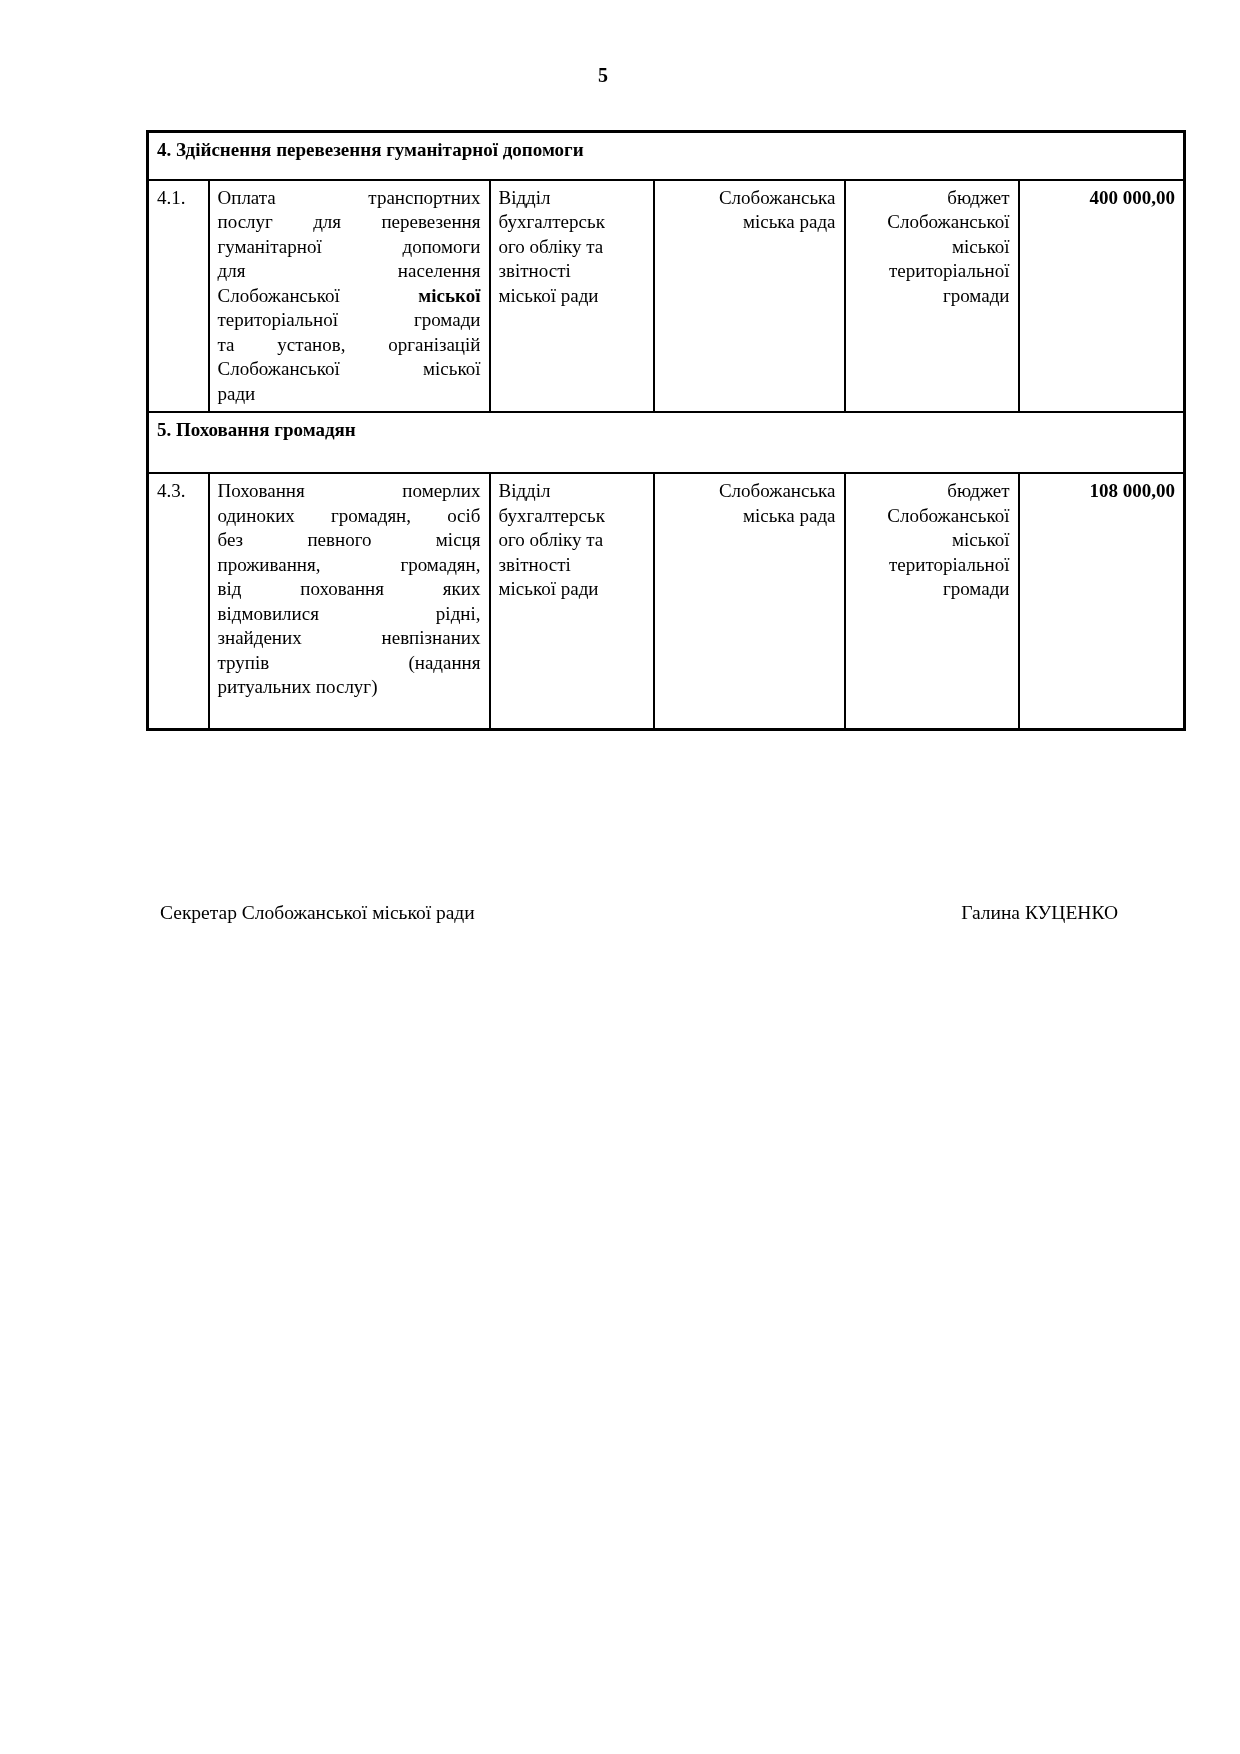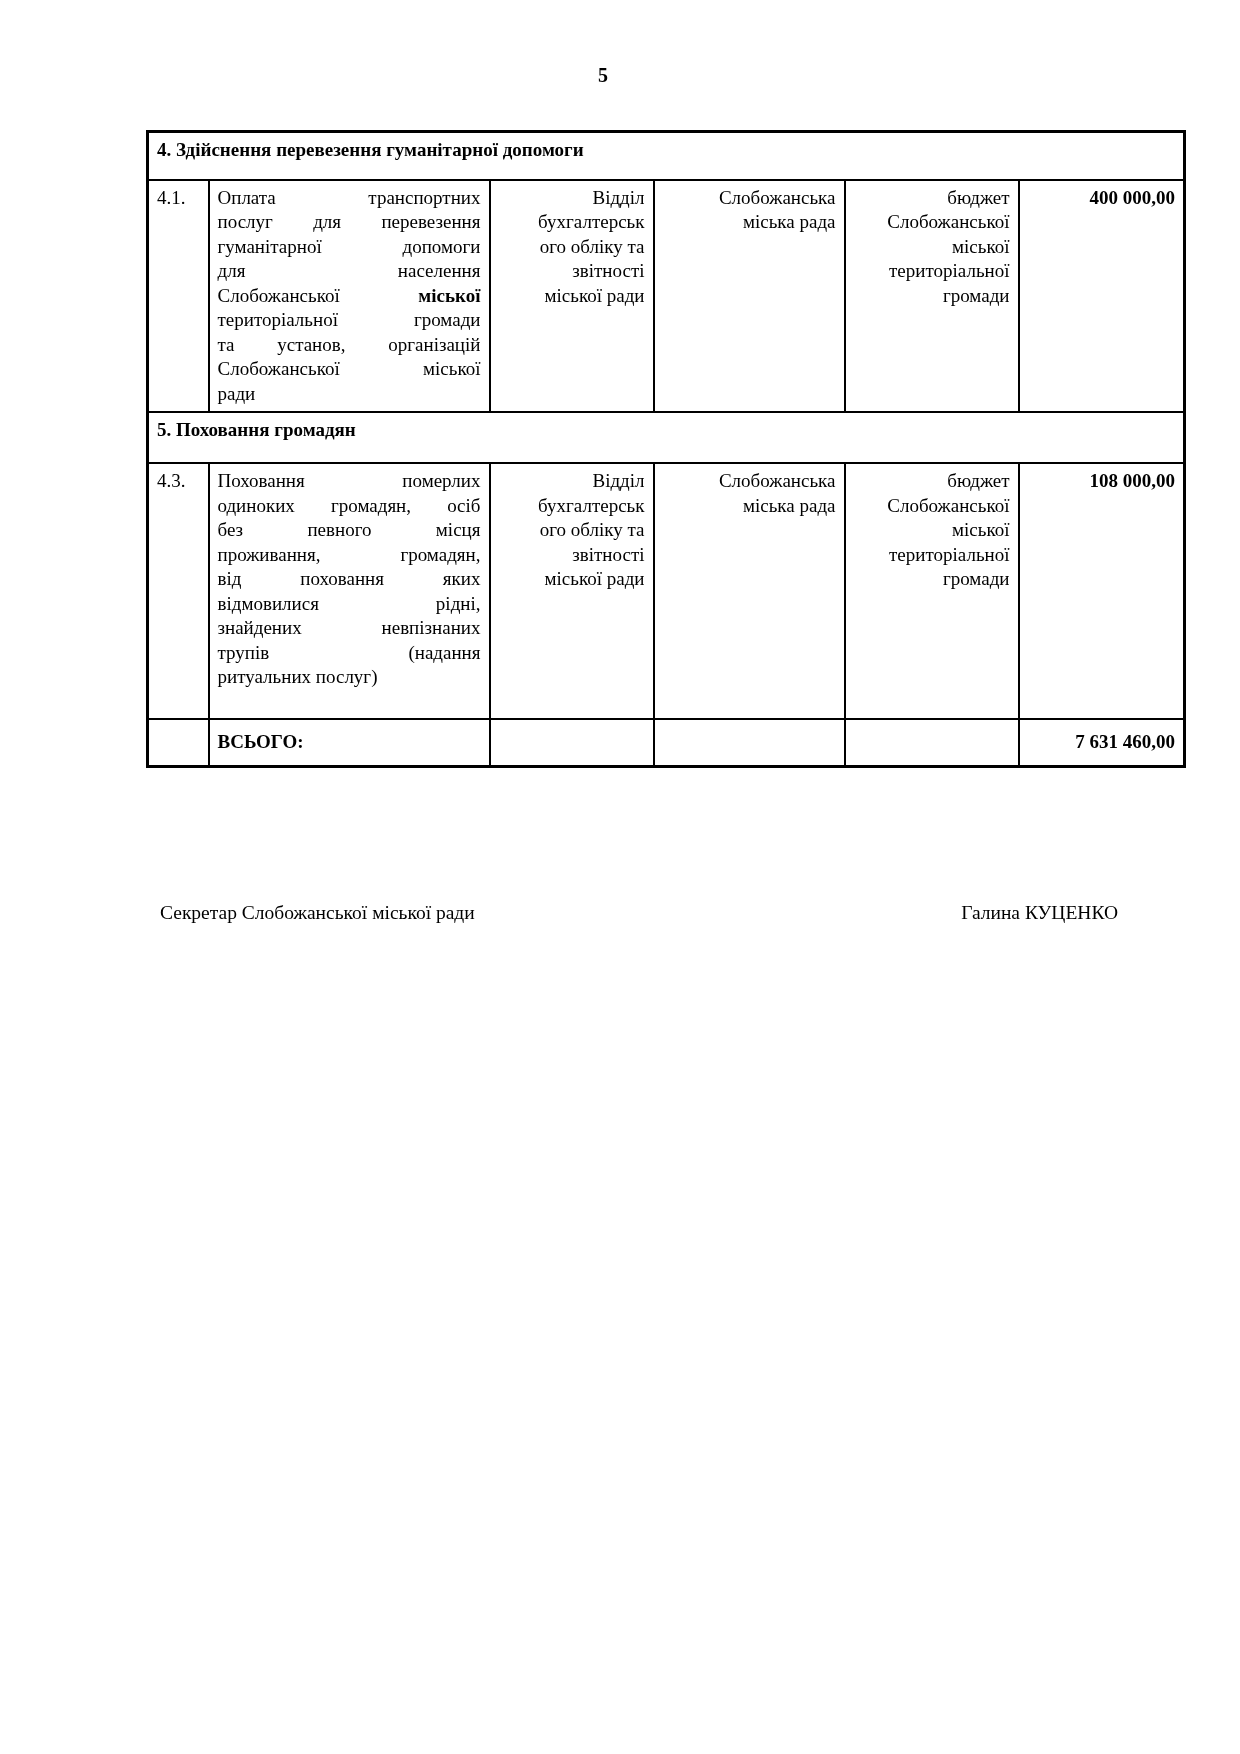--- a/index.html
+++ b/index.html
@@ -54,21 +54,21 @@
     white-space: pre-line;
     text-align: justify;
     text-align-last: justify;
     padding: 5px 11px;
   }
   td.desc-cell .last-line {
     display: inline-block;
   }
   td.dept-cell {
     white-space: pre-line;
-    text-align: right;
+    text-align: left;
     padding-left: 10px;
     margin-top: 12px;
   }
   td.exec-cell, td.fund-cell {
     white-space: pre-line;
     text-align: right;
   }
   td.amount-cell {
     text-align: right;
     padding-right: 18px;
@@ -133,21 +133,21 @@
         <td class="exec-cell">Слобожанська
 міська рада</td>
         <td class="fund-cell">бюджет
 Слобожанської
 міської
 територіальної
 громади</td>
         <td class="amount-cell">400 000,00</td>
       </tr>
 
-      <tr style="height:51px">
+      <tr style="height:61px">
         <td colspan="6" class="section-header">5. Поховання громадян</td>
       </tr>
 
       <tr style="height:256px">
         <td class="num-cell">4.3.</td>
         <td class="desc-cell"><span>Поховання померлих
 одиноких громадян, осіб
 без певного місця
 проживання, громадян,
 від поховання яких
@@ -163,28 +163,20 @@
         <td class="exec-cell">Слобожанська
 міська рада</td>
         <td class="fund-cell">бюджет
 Слобожанської
 міської
 територіальної
 громади</td>
         <td class="amount-cell">108 000,00</td>
       </tr>
 
-      <tr class="total-row" style="height:47px">
-        <td></td>
-        <td class="total-label-cell">ВСЬОГО:</td>
-        <td></td>
-        <td></td>
-        <td></td>
-        <td class="amount-cell">7 631 460,00</td>
-      </tr>
     </tbody>
   </table>
 
   <div class="signature">
     <span>Секретар Слобожанської міської ради</span>
     <span>Галина КУЦЕНКО</span>
   </div>
 
 </div>
 

